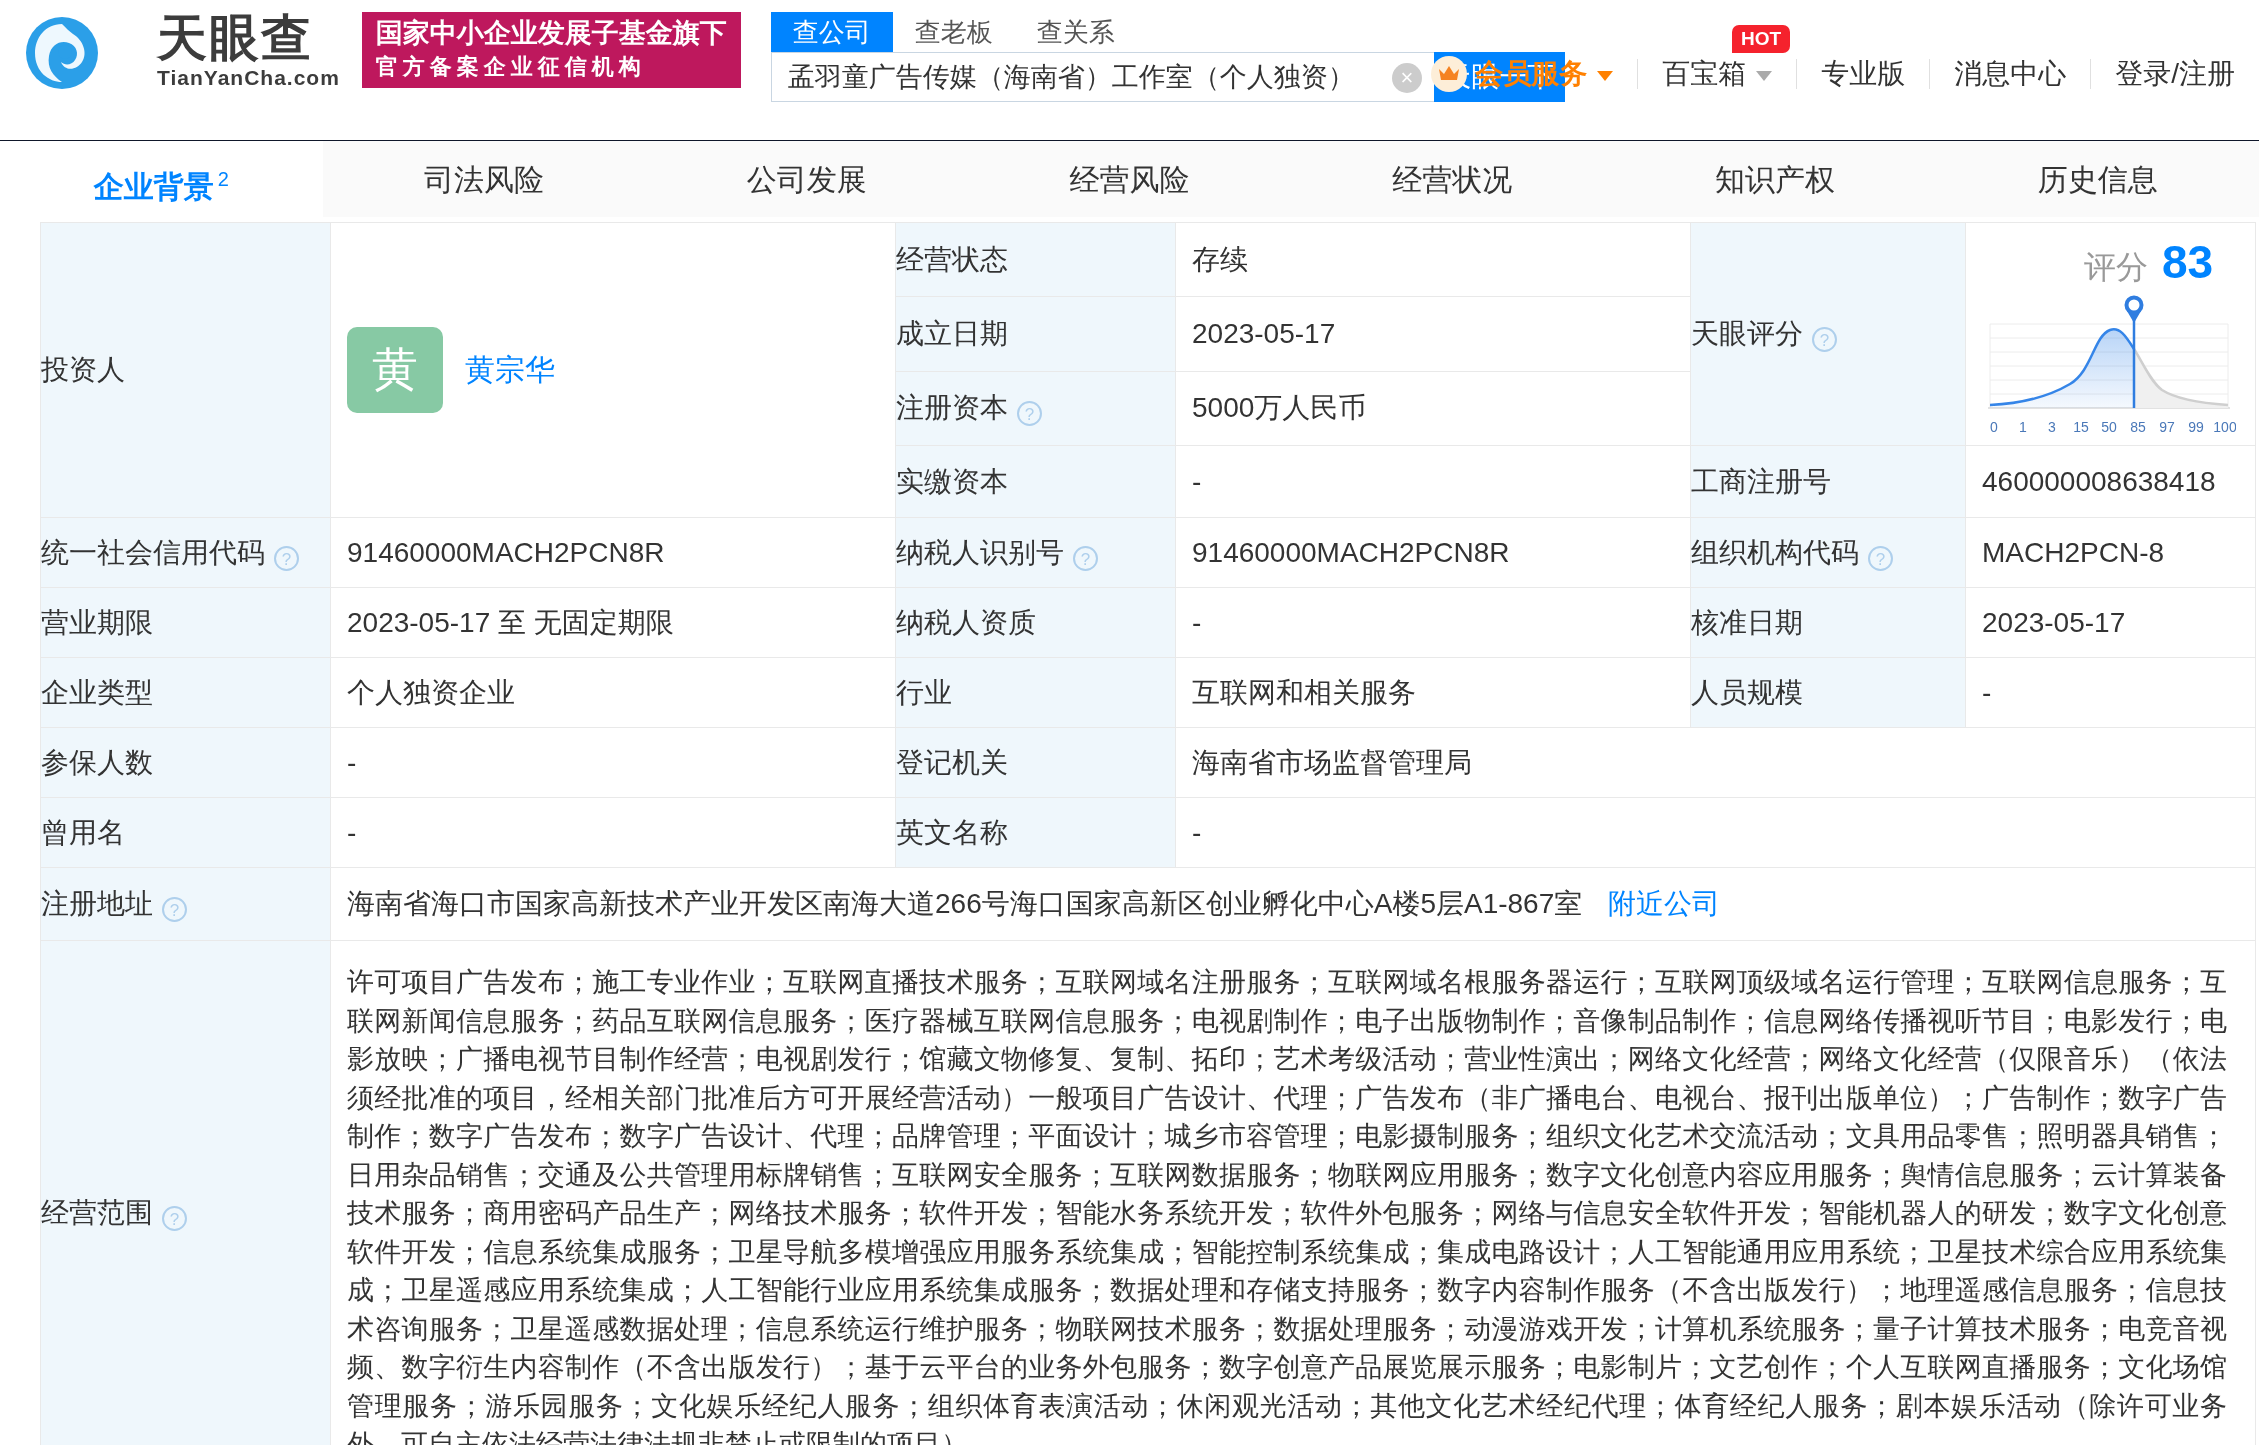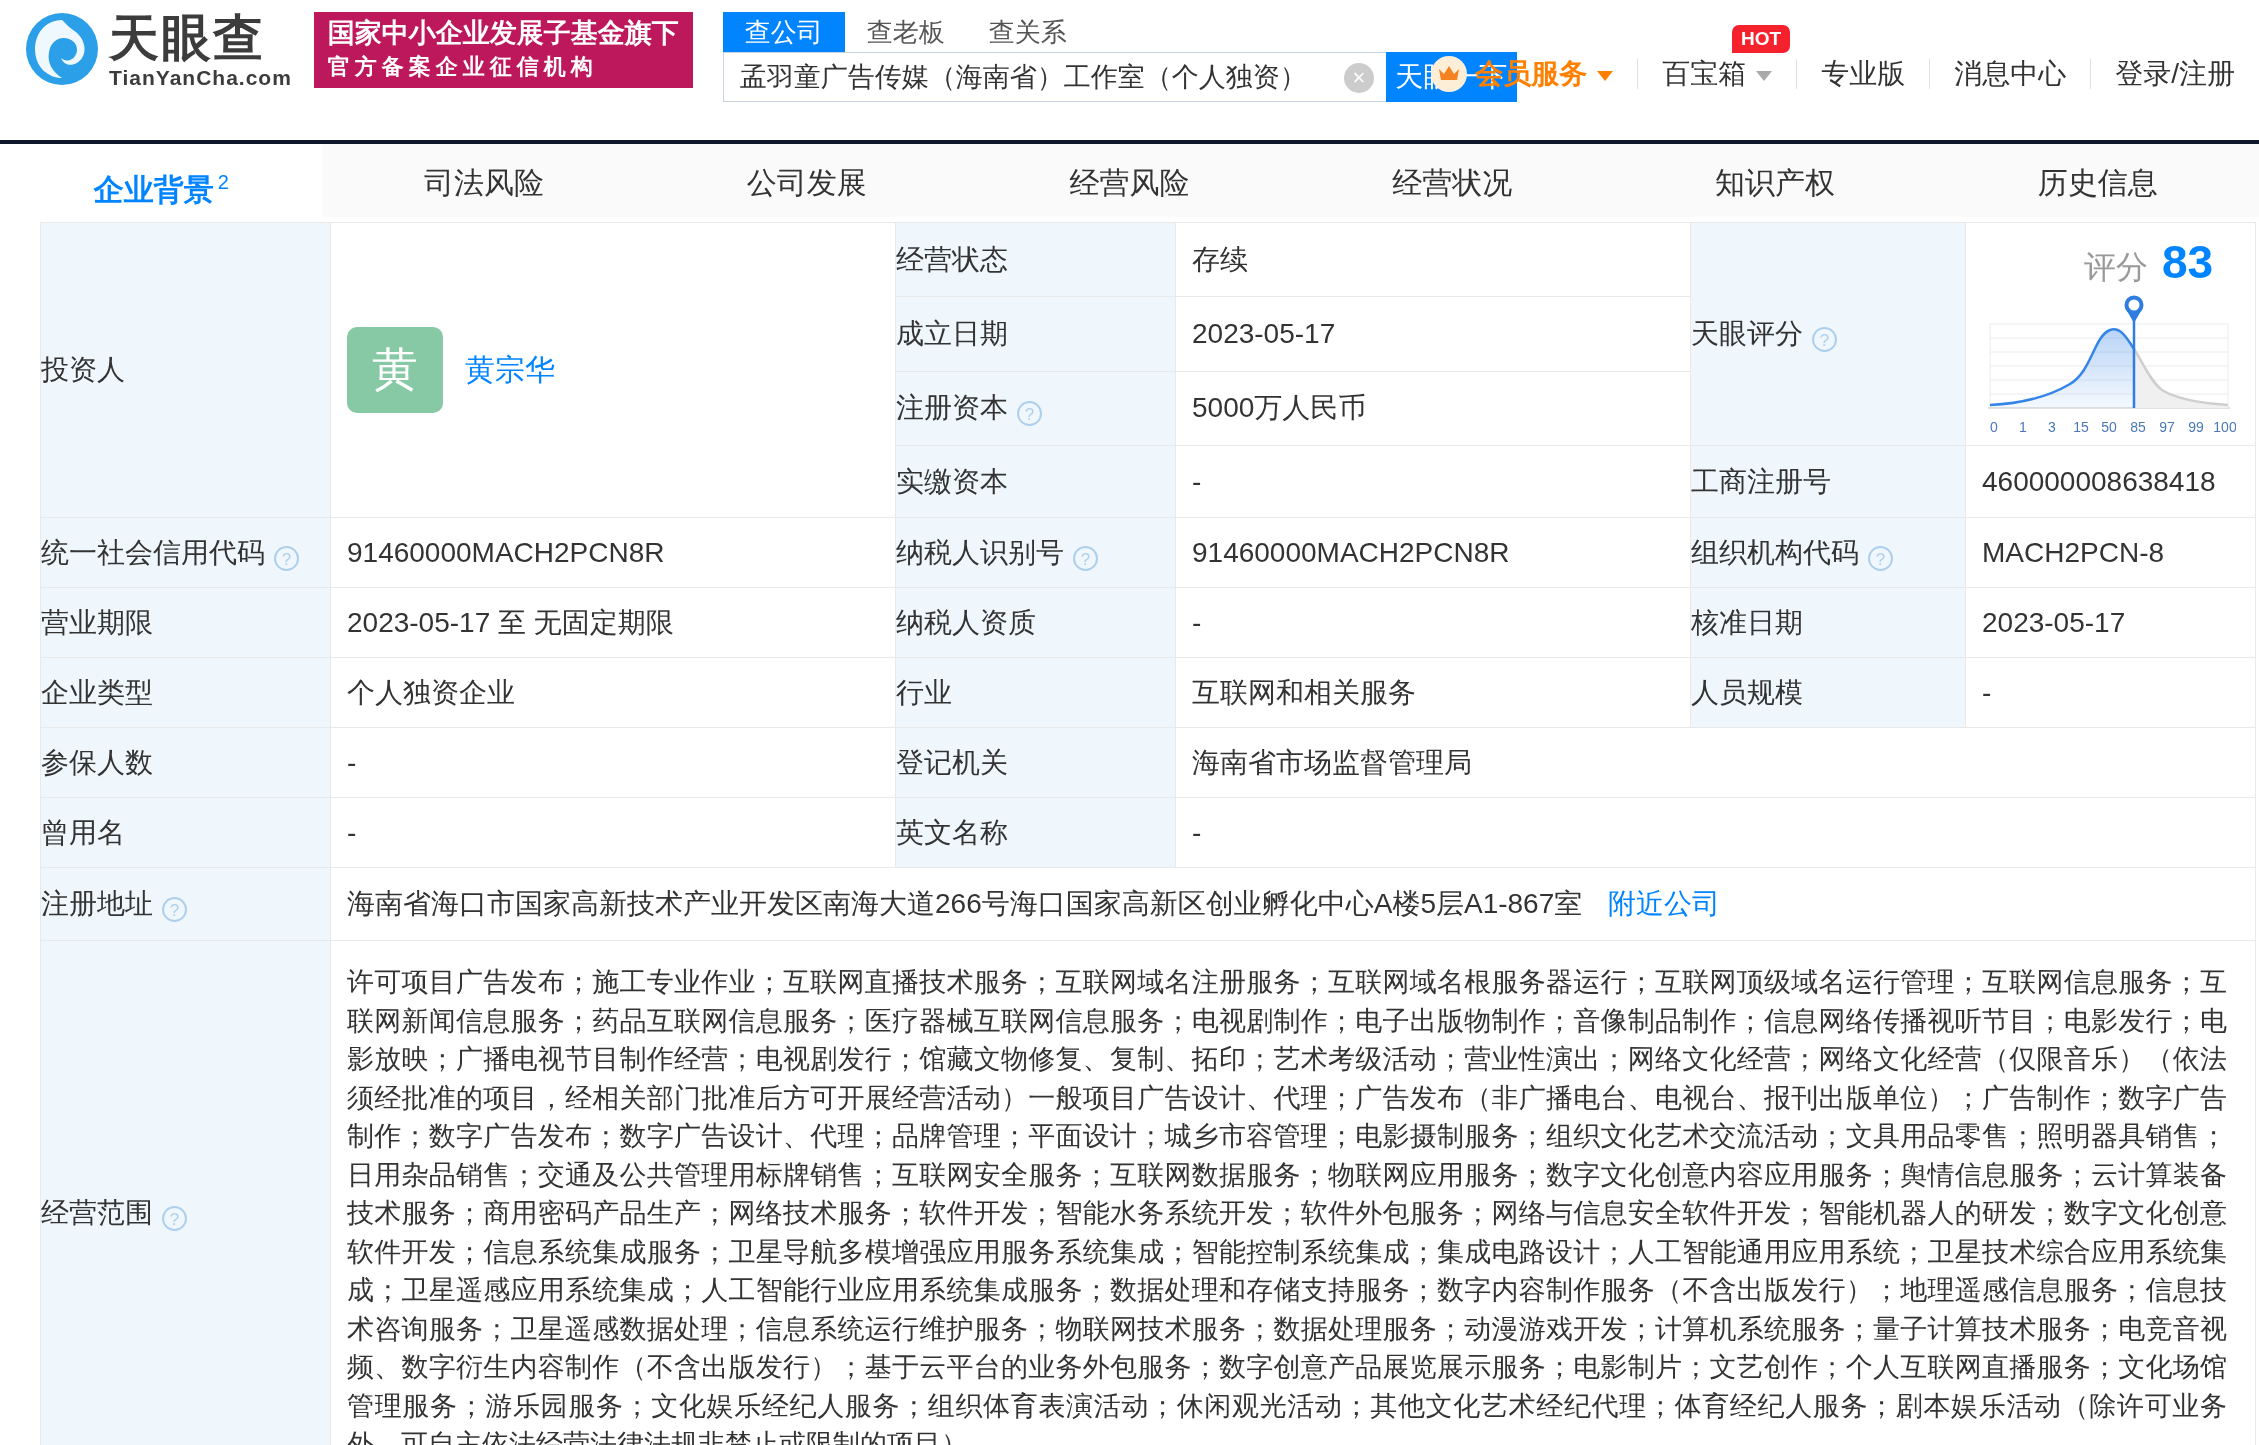--- a/index.html
+++ b/index.html
@@ -1,21 +1,21 @@
 <!DOCTYPE html>
 <html><head>
 <meta charset="utf-8">
 <style>
   * { margin:0; padding:0; box-sizing:border-box; }
   html,body { width:2259px; height:1445px; overflow:hidden; background:#fff;
     font-family:"Liberation Sans", sans-serif; color:#333; }
 
   
   .header { display:flex; align-items:flex-start; height:104px; padding:12px 0 0 25px; background:#fff; position:relative; }
-  .logo { display:flex; align-items:flex-start; }
+  .logo { display:flex; align-items:flex-end;gap:48px; }
   .logo-icon { width:74px; height:74px; flex:0 0 74px; }
   .logo-text { margin-left:10px; }
   .brand { font-size:50px; font-weight:bold; color:#3c3c3c; letter-spacing:2px; line-height:52px; }
   .brand-domain { font-size:21px; font-weight:bold; color:#3c3c3c; letter-spacing:1px; margin-top:2px; }
   .gov-badge { margin-left:22px; background:#be185d; color:#fff; padding:5px 14px; height:76px;
     display:flex; flex-direction:column; justify-content:center; }
   .gov-badge .l1 { font-size:27px; font-weight:bold; line-height:34px; }
   .gov-badge .l2 { font-size:22px; font-weight:bold; line-height:34px; letter-spacing:5px; }
 
   .search-block { margin-left:30px; }
@@ -34,21 +34,21 @@
   .nav-item { display:flex; align-items:center; font-size:28px; color:#333; padding:0 24px; position:relative; cursor:pointer; white-space:nowrap; }
   .nav-sep { width:1px; height:30px; background:#e0e0e0; }
   .vip { color:#ff8000; font-weight:bold; }
   .crown-badge { width:36px; height:36px; border-radius:50%; background:#fdeed8; display:inline-flex; align-items:center; justify-content:center; margin-right:8px; }
   .caret { width:0; height:0; border-left:8px solid transparent; border-right:8px solid transparent; border-top:10px solid #ff8000; margin-left:10px; margin-top:4px; }
   .caret.gray { border-top-color:#aaa; }
   .hot-badge { position:absolute; top:-30px; right:6px; background:#f5222d; color:#fff; font-size:19px; font-weight:bold;
     padding:2px 9px; border-radius:7px 7px 7px 0; line-height:24px; }
 
   
-  .tab-strip { margin-top:36px; display:flex; background:#fafafa; border-top:4px solid #0f172a; height:77px; }
+  .tab-strip { margin-top:36px; display:flex; background:#fafafa; border-top:1px solid #0f172a; height:77px; }
   .mtab { flex:1; text-align:center; line-height:77px; font-size:30px; color:#333; cursor:pointer; }
   .mtab.active { background:#fff; color:#0084ff; font-weight:bold; }
   .mtab sup { font-size:20px; color:#0084ff; font-weight:normal; margin-left:4px; }
 
   
   table.info { border-collapse:collapse; table-layout:fixed; width:2215px; margin:5px 4px 0 40px; }
   table.info td { border:1px solid #e9e9e9; vertical-align:middle; font-size:28px; }
   td.lbl { background:#eff7fc; color:#333; }
   td.val { background:#fff; padding-left:16px; color:#333;margin-top:35px; }
   tr.h72 { height:72px; } tr.h70 { height:70px; } tr.h73 { height:73px; }

